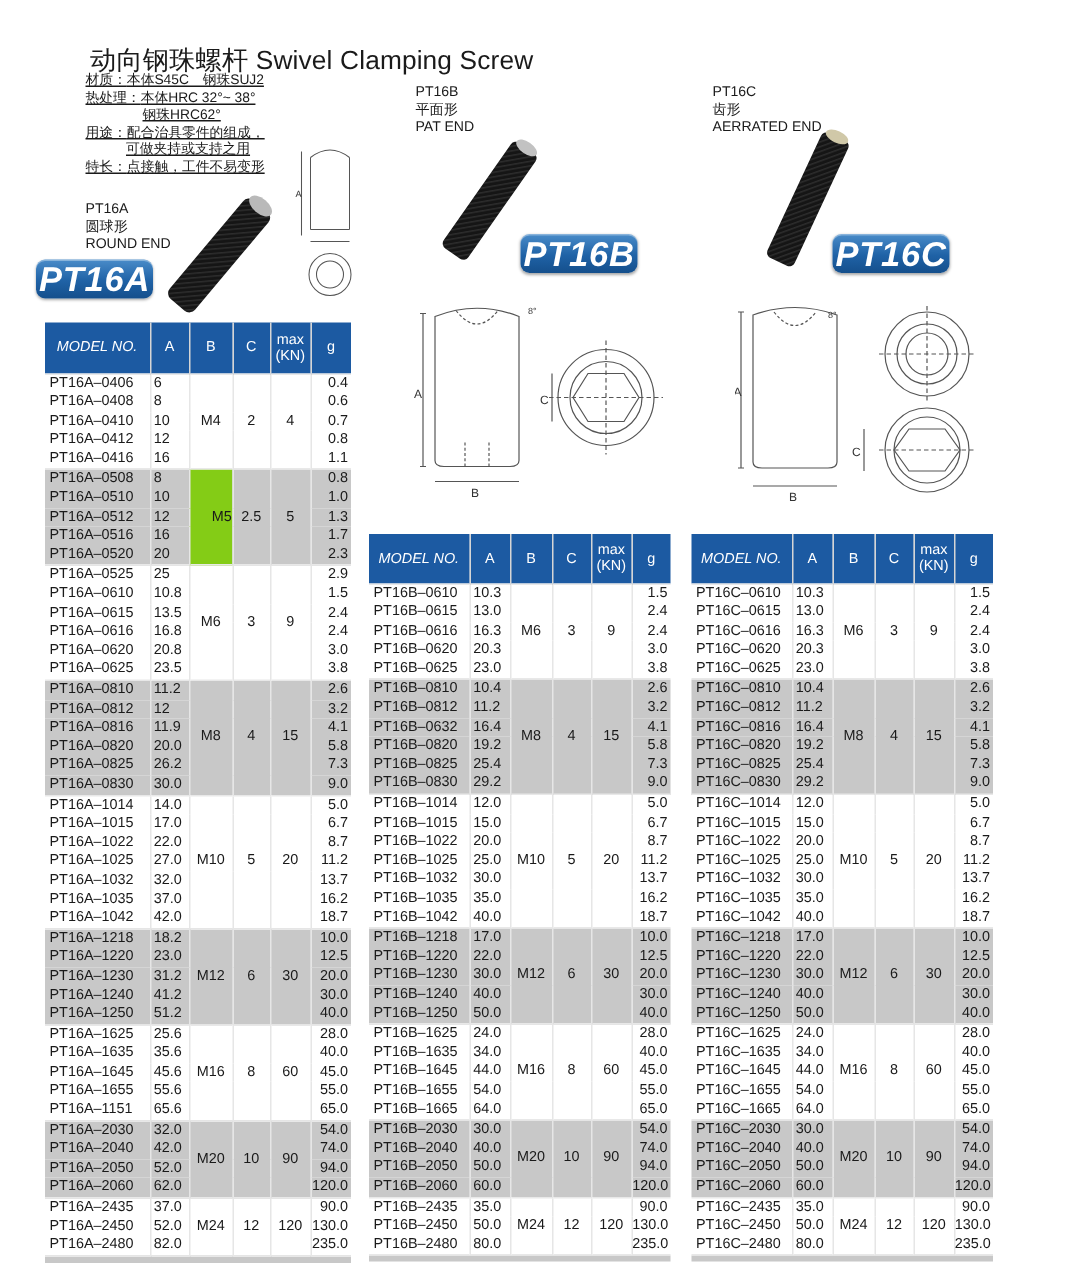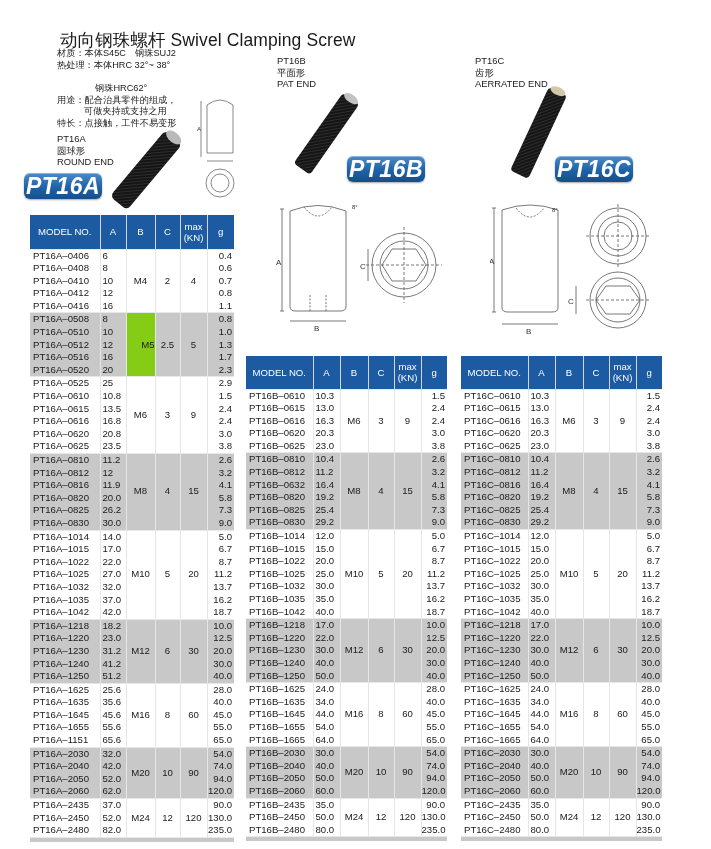--- a/index.html
+++ b/index.html
@@ -1,34 +1,34 @@
 <!DOCTYPE html>
 <html><head>
 <meta charset="utf-8">
 <style>
   html, body { margin:0; padding:0; background:#ffffff; }
   body { width:711px; height:849px; position:relative; overflow:hidden;
          font-family:"Liberation Sans", "DejaVu Sans", sans-serif; color:#1a1a1a; }
   .abs { position:absolute; }
   .title { left:60px; top:28px; font-size:17.5px; font-weight:400; letter-spacing:0.1px; white-space:nowrap; }
   .specs { left:57px; top:48px; font-size:9.2px; line-height:11.5px; white-space:nowrap; }
-  .specs .row { display:flex; }
+  .specs .row { display:flex;text-decoration:underline; }
   .specs .indent { padding-left:27px;text-align:right; }
-  .specs .indent2 { padding-left:38px;margin-top:12px; }
+  .specs .indent2 { padding-left:38px; }
   .variant-label { font-size:9.4px; line-height:11.6px; white-space:nowrap; }
   .badge { height:26px; border-radius:6px;
            background:linear-gradient(#4a8cc9 0%, #1f62a6 55%, #154f8c 100%);
            box-shadow: 0 1px 2px rgba(0,0,0,0.35), inset 0 1px 0 rgba(255,255,255,0.35);
            color:#fff; font-weight:700; font-style:italic; font-size:23px; letter-spacing:0.5px;
            display:flex; align-items:center; justify-content:center; }
   .screw { position:absolute; }
   table.spec { position:absolute; border-collapse:collapse; table-layout:fixed; font-size:9.6px; }
   table.spec th { background:#1c5aa2; color:#fff; font-weight:400; font-size:9.6px; line-height:11px;
                   border-left:1px solid #d5d5d5; text-align:center; padding:0; }
-  table.spec th:first-child { border-left:none; }
+  table.spec th:first-child { border-left:none;font-style:italic; }
   table.spec td { padding:0; height:12.6px; line-height:12.6px; white-space:nowrap; }
   table.spec td.m { padding-left:3px; text-align:left; }
   table.spec td.a { padding-left:2px; text-align:left; border-left:1px solid transparent; }
   table.spec td.g { text-align:right; padding-right:2px; }
   table.spec td.grp { text-align:center; vertical-align:middle; }
   table.spec tr.shade td { background:#c8c8c8; }
   table.spec tr.shade td.grp { background:#c8c8c8; }
   table.spec td.sep { border-left:1px solid #e6e6e6; }
   table.spec tr.shade td.sep, table.spec td.grp.shade { border-left:1px solid #e6e6e6; }
   table.spec tr.grpstart td { border-top:1px solid #e8e8e8; }

